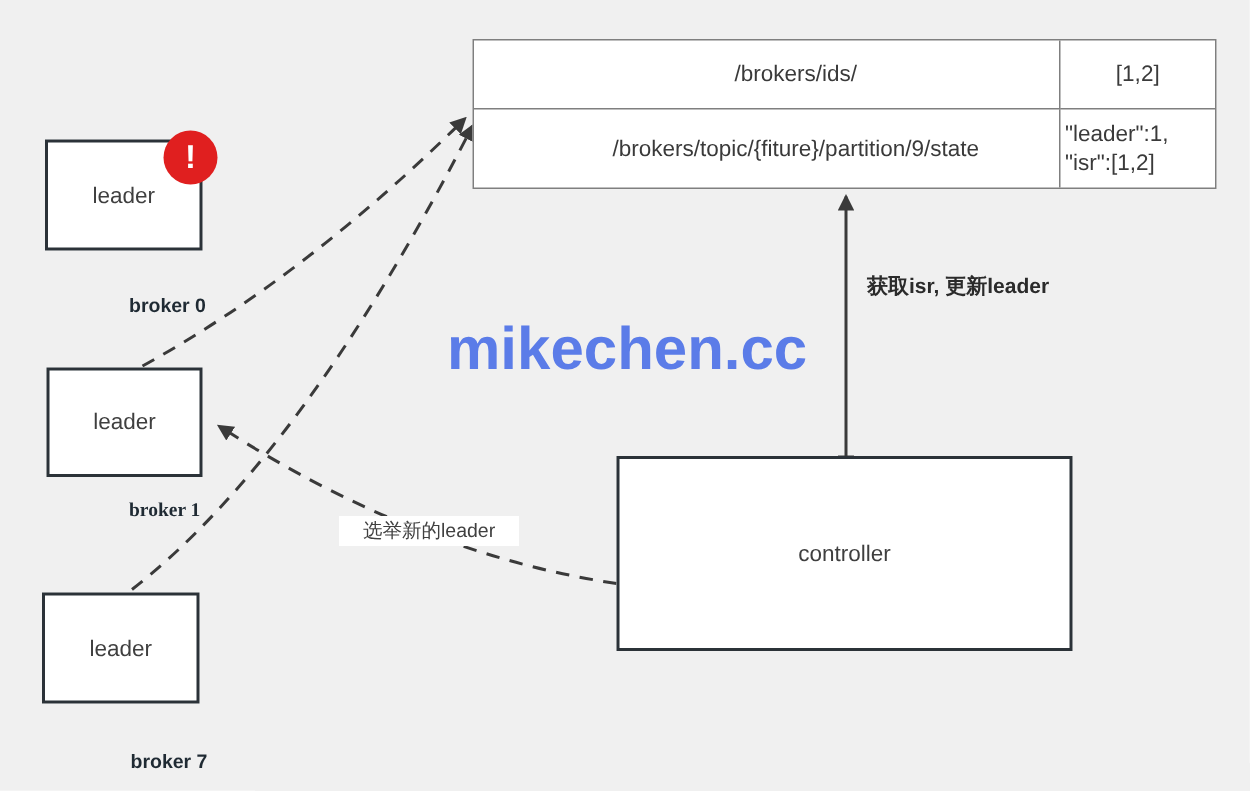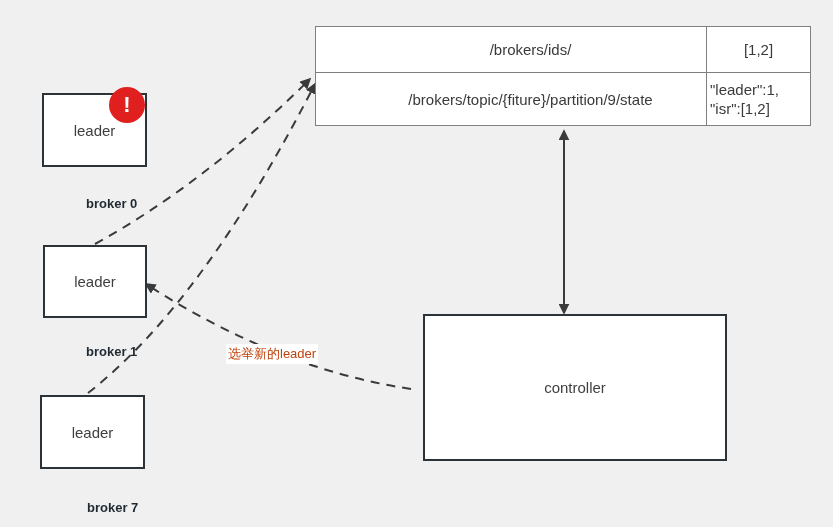--- a/index.html
+++ b/index.html
@@ -22,36 +22,35 @@
     position: absolute;
     background: #ffffff;
     border: 2px solid #2b3238;
     display: flex;
     align-items: center;
     justify-content: center;
     font-size: 15px;
     color: #3f3f3f;
     z-index: 2;
     box-sizing: border-box;
-    margin-left: 12px;
   }
   .broker0 { left: 30px;  top: 93px;  width: 105px; height: 74px; }
   .broker1 { left: 31px;  top: 245px; width: 104px; height: 73px; }
   .broker2 { left: 28px;  top: 395px; width: 105px; height: 74px; }
-  .controller-box { left: 411px; top: 314px; width: 304px; height: 147px; }
+  .controller-box { left: 411px; top: 304px; width: 304px; height: 130px; }
   .broker-label {
     position: absolute;
     font-size: 13px;
     font-weight: bold;
     color: #1f2a33;
     z-index: 2;
     padding-left: 44px;
   }
   .blabel0 { left: 42px; top: 196px; }
-  .blabel1 { left: 42px; top: 344px; }
+  .blabel1 { left: 42px; top: 332px; font-family: Liberation Serif, serif; }
   .blabel2 { left: 43px; top: 500px; }
   
   .alert-badge {
     position: absolute;
     left: 109px; top: 87px;
     width: 36px; height: 36px;
     border-radius: 50%;
     background: #e01f1f;
     color: #ffffff;
     font-weight: bold;
@@ -96,23 +95,23 @@
     left: 578px; top: 182px;
     font-size: 14px;
     font-weight: bold;
     color: #2b2b2b;
     z-index: 2;
   }
   .elect-label {
     position: absolute;
     left: 226px; top: 344px;
     font-size: 13px;
-    color: #c2410c;
+    color: #404040;
     background: #ffffff;
-    padding: 1px 2px;
+    padding: 1px 16px;
     z-index: 3;
   }
   .watermark {
     position: absolute;
     left: 298px; top: 211px;
     font-size: 40px;
     font-weight: bold;
     color: #5b7ce8;
     letter-spacing: 0px;
     z-index: 2;
@@ -162,16 +161,18 @@
 
   <div class="node-box broker2">
     <span>leader</span>
   </div>
   <div class="broker-label blabel2">broker 7</div>
 
   <div class="node-box controller-box">
     <span>controller</span>
   </div>
 
+  <div class="fetch-label">获取isr, 更新leader</div>
   <div class="elect-label">选举新的leader</div>
 
+  <div class="watermark">mikechen.cc</div>
 
 </div>
 
 </body></html>

